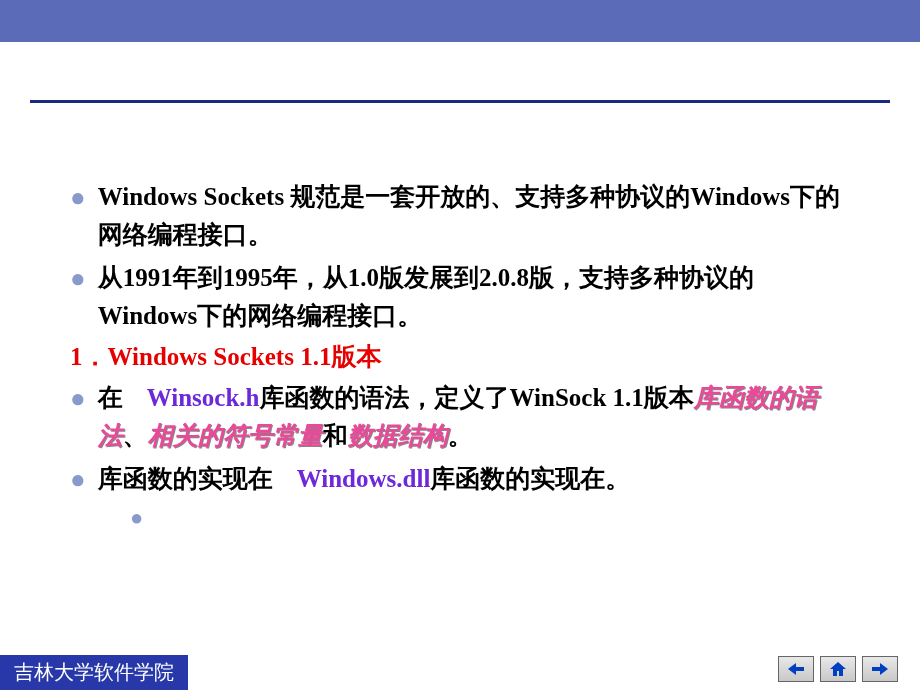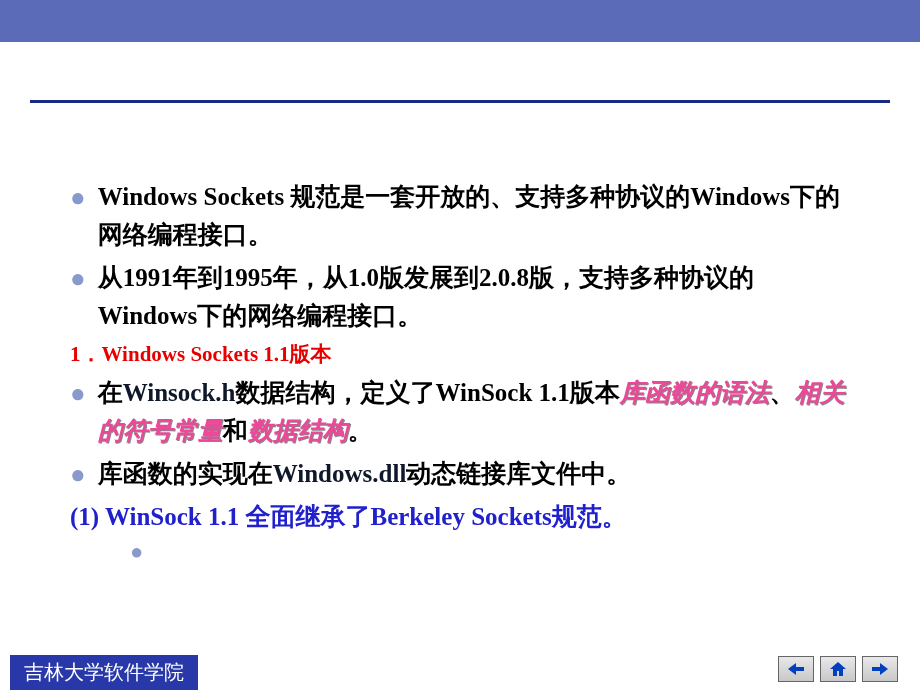--- a/index.html
+++ b/index.html
@@ -55,21 +55,21 @@
       font-size: 26px;
       margin-right: 12px;
       line-height: 1.5;
     }
     .bullet-text {
       color: #000;
       flex: 1;
     }
     .numbered-heading {
       color: #e60000;
-      font-size: 21px;
+      font-size: 25px;
       font-weight: bold;
       margin: 6px 0;
     }
     .subheading {
       color: #2020cc;
       font-size: 25px;
       font-weight: bold;
       margin: 6px 0;
     }
     .sub-bullet {
@@ -79,21 +79,22 @@
       margin-top: 4px;
       font-size: 25px;
       font-weight: bold;
     }
     .sub-bullet-dot {
       color: #8899cc;
       font-size: 22px;
       margin-right: 10px;
     }
     .red-text {
-      color: #0f172a;
+      color: #6d28d9;
+      margin-left: 24px;
     }
     .blue-italic {
       color: #ec4899;
       font-style: italic;
       font-weight: bold;
       text-shadow: 1px 1px 0 #888;
     }
     .footer {
       position: absolute;
       bottom: 0;
@@ -102,21 +103,20 @@
       height: 38px;
       display: flex;
       align-items: flex-end;
     }
     .footer-label {
       background: #2838a8;
       color: #fff;
       font-size: 20px;
       padding: 4px 14px;
       font-family: Liberation Serif, serif;
-      margin-left: 10px;
     }
     .nav-buttons {
       position: absolute;
       right: 22px;
       bottom: 8px;
       display: flex;
       gap: 6px;
     }
     .nav-btn {
       width: 36px;
@@ -150,32 +150,31 @@
   <div class="bullet-item">
     <span class="bullet-dot">●</span>
     <span class="bullet-text">从1991年到1995年，从1.0版发展到2.0.8版，支持多种协议的Windows下的网络编程接口。</span>
   </div>
 
   <div class="numbered-heading">1．Windows Sockets 1.1版本</div>
 
   <div class="bullet-item">
     <span class="bullet-dot">●</span>
     <span class="bullet-text">
-      <span>在</span><span class="red-text">Winsock.h</span><span>数据结构，定义了WinSock 1.1版本</span><span class="blue-italic">库函数的语法</span><span>、</span><span class="blue-italic">相关的符号常量</span><span>和</span><span class="blue-italic">数据结构</span><span>。</span>
+      <span>在</span><span class="red-text">Winsock.h</span><span>库函数的语法，定义了WinSock 1.1版本</span><span class="blue-italic">库函数的语法</span><span>、</span><span class="blue-italic">相关的符号常量</span><span>和</span><span class="blue-italic">数据结构</span><span>。</span>
     </span>
   </div>
 
   <div class="bullet-item">
     <span class="bullet-dot">●</span>
     <span class="bullet-text">
-      <span>库函数的实现在</span><span class="red-text">Windows.dll</span><span>动态链接库文件中。</span>
+      <span>库函数的实现在</span><span class="red-text">Windows.dll</span><span>库函数的实现在。</span>
     </span>
   </div>
 
-  <div class="subheading">(1) WinSock 1.1 全面继承了Berkeley Sockets规范。</div>
 
   <div class="sub-bullet">
     <span class="sub-bullet-dot">●</span>
   </div>
 </div>
 
 <div class="footer">
   <div class="footer-label">吉林大学软件学院</div>
 </div>
 

